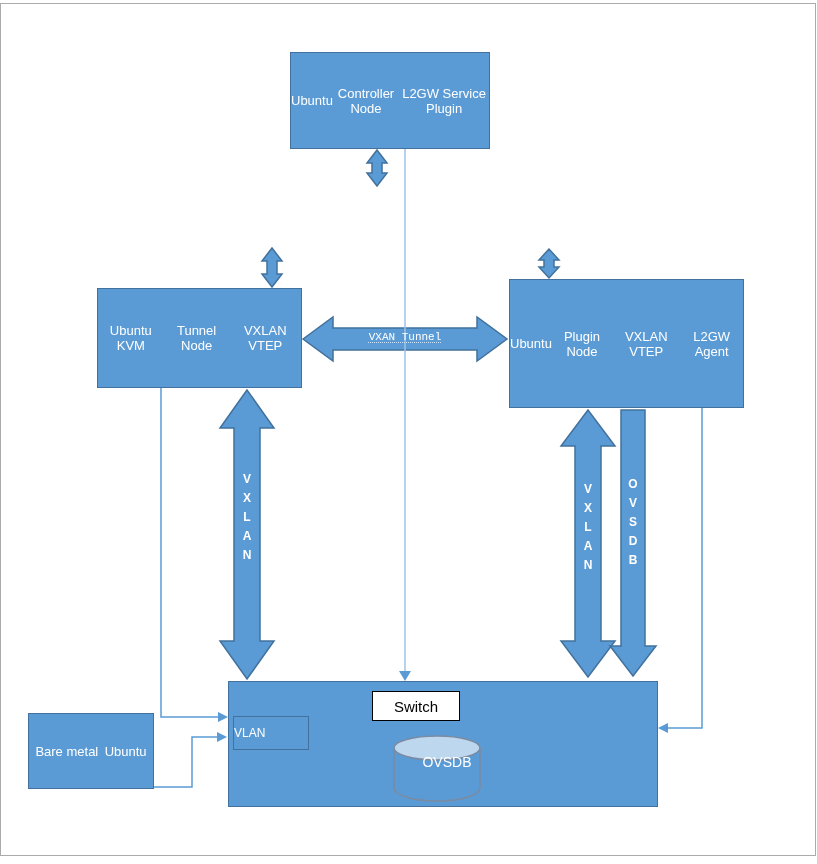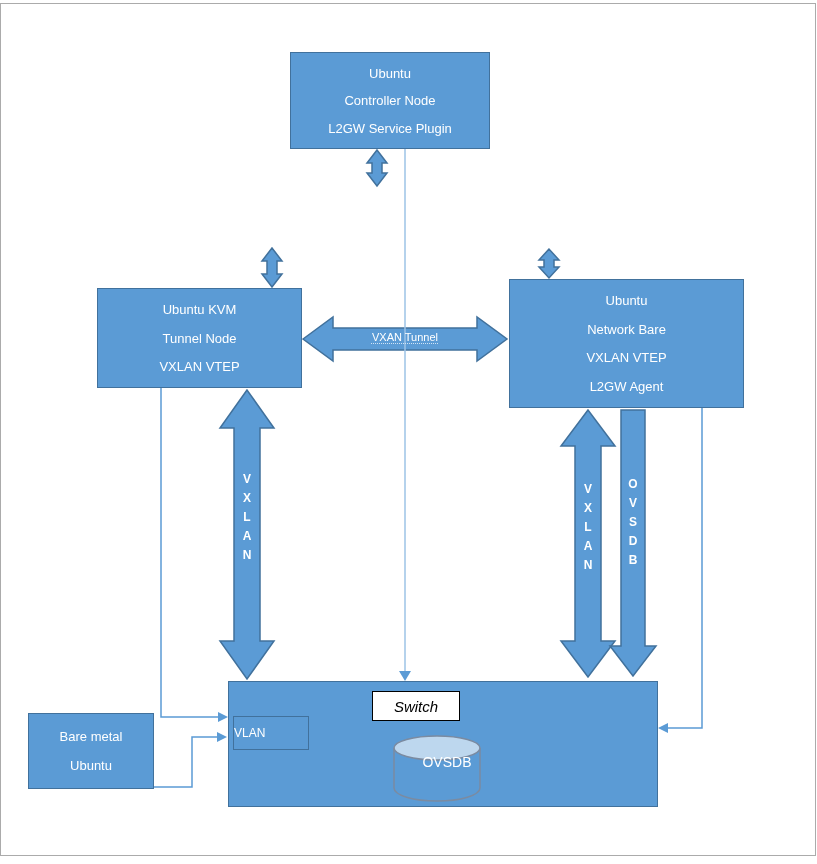--- a/index.html
+++ b/index.html
@@ -8,36 +8,35 @@
     font-family:"Liberation Sans", sans-serif; overflow:hidden;
   }
   .frame {
     position:absolute; left:0; top:3px; width:814px; height:851px;
     border:1px solid #ababab; pointer-events:none;
   }
   .arrow-layer { position:absolute; left:0; top:0; width:817px; height:864px; }
   .box {
     position:absolute; background:#5B9BD5; border:1.5px solid #41719C;
     color:#ffffff; font-size:13px; box-sizing:border-box;
-    display:flex; flex-direction:column; justify-content:space-evenly;
+    display:flex; justify-content:space-evenly;
     align-items:center; text-align:center;
   }
   .box span { display:block; }
   #controller-box { left:290px; top:52px; width:200px; height:97px; }
   #bus-box { left:231px; top:188px; width:355px; height:59px; border-radius:14px; justify-content:center; }
   #compute-box { left:97px; top:288px; width:205px; height:100px; }
   #network-box { left:509px; top:279px; width:235px; height:129px; }
   #switch-box { left:228px; top:681px; width:430px; height:126px; display:block; }
   #bare-metal-box { left:28px; top:713px; width:126px; height:76px; }
   #switch-label {
     position:absolute; left:143px; top:9px; width:88px; height:30px;
     background:#ffffff; border:1.5px solid #000000; color:#000000;
     font-size:15px; display:flex; align-items:center; justify-content:center;
     box-sizing:border-box;
-    font-style:italic;
   }
   #vlan-box {
     position:absolute; left:4px; top:34px; width:76px; height:34px;
     border:1px solid #41719C; color:#ffffff; font-size:12px;
     display:flex; align-items:center; justify-content:flex-start; box-sizing:border-box;
   }
   #cylinder { position:absolute; left:164px; top:53px; width:88px; height:68px; }
   #ovsdb-label {
     position:absolute; left:164px; top:72px; width:108px; text-align:center;
     color:#ffffff; font-size:14px;
@@ -45,21 +44,21 @@
   .letter-stack {
     position:absolute; width:22px; text-align:center; color:#ffffff;
     font-size:12px; font-weight:bold; line-height:19px; white-space:pre-line;
   }
   #vxlan-left-letters { left:236px; top:470px; }
   #vxlan-right-letters { left:577px; top:480px; }
   #ovsdb-letters { left:622px; top:475px; }
   #tunnel-label {
     position:absolute; left:345px; top:331px; width:120px; text-align:center;
     color:#ffffff; font-size:11px;
-    text-decoration:underline dotted #cfe3f5; text-underline-offset:2px;
+    text-decoration:underline dotted #cfe3f5; text-underline-offset:2px;font-family:Liberation Mono, monospace;
   }
 </style>
 </head>
 <body>
 
 <div class="canvas">
 
   <div class="frame"></div>
 
   <svg class="arrow-layer" width="817" height="864" viewBox="0 0 817 864">
@@ -99,21 +98,21 @@
 
 
   <div class="box" id="compute-box">
     <span>Ubuntu KVM</span>
     <span>Tunnel Node</span>
     <span>VXLAN VTEP</span>
   </div>
 
   <div class="box" id="network-box">
     <span>Ubuntu</span>
-    <span>Network Bare</span>
+    <span>Plugin Node</span>
     <span>VXLAN VTEP</span>
     <span>L2GW Agent</span>
   </div>
 
   <div class="box" id="switch-box">
     <div id="switch-label">
       <span>Switch</span>
     </div>
     <div id="vlan-box">
       <span>VLAN</span>

